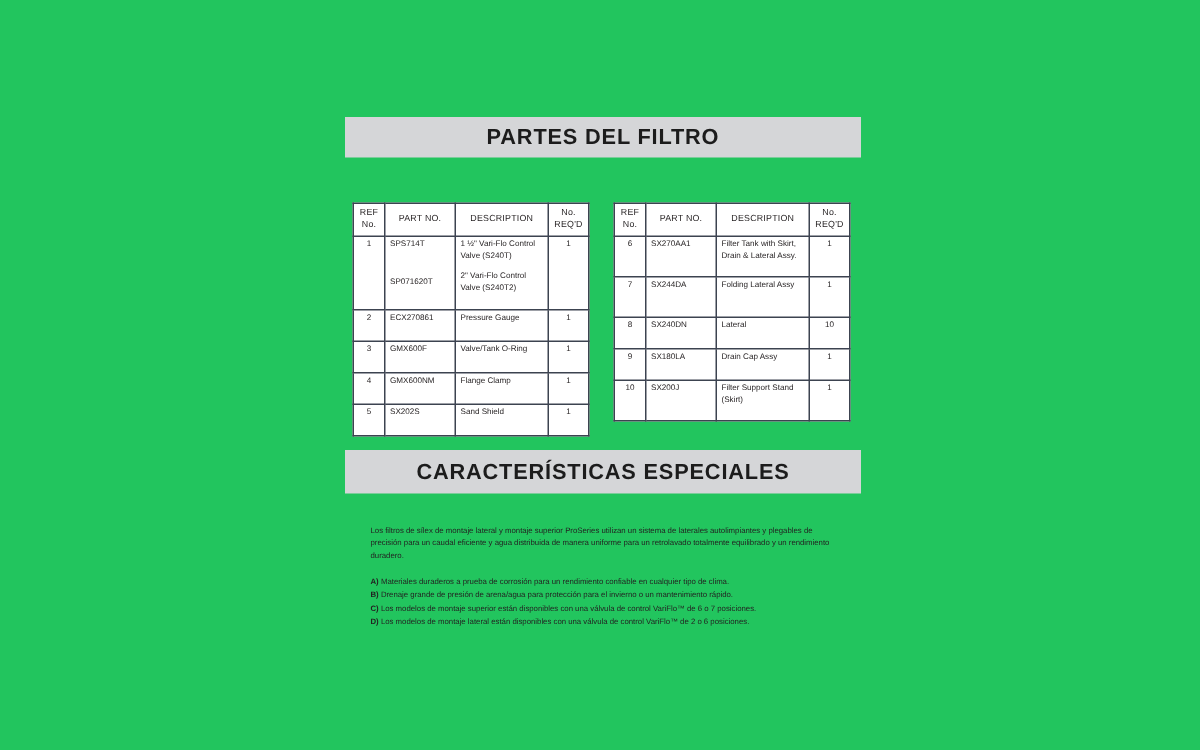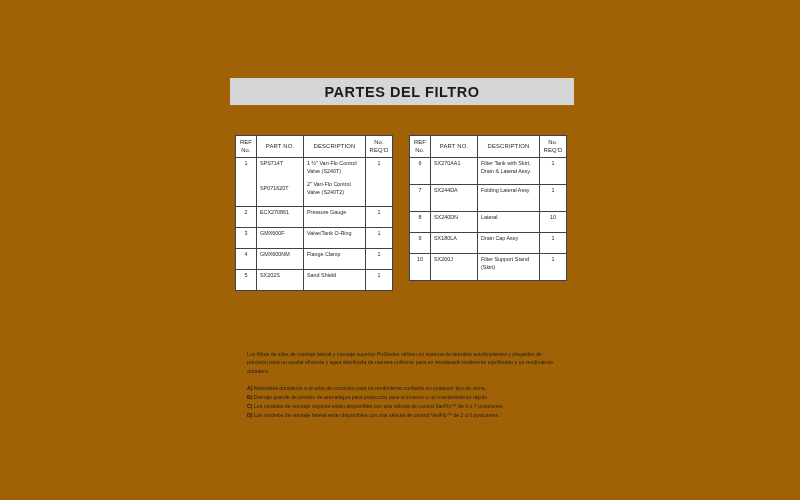--- a/index.html
+++ b/index.html
@@ -14,21 +14,21 @@
     overflow: hidden;
     font-family: "Liberation Sans", sans-serif;
     color: #231f20;
     -webkit-font-smoothing: antialiased;
   }
 
   .page {
     position: relative;
     width: 800px;
     height: 500px;
-    background: #a16207;
+    background: #22c55e;
   }
 
   
   .banner {
     position: absolute;
     background: #d5d6d8;
     display: flex;
     align-items: center;
     justify-content: center;
   }
@@ -238,20 +238,23 @@
       </tr>
       <tr class="row-mid">
         <td class="c-ref">10</td>
         <td class="c-part">SX200J</td>
         <td class="c-desc">Filter Support Stand (Skirt)</td>
         <td class="c-qty">1</td>
       </tr>
     </tbody>
   </table>
 
+  <div class="banner" id="banner-caracteristicas">
+    <span class="banner-title">CARACTERÍSTICAS ESPECIALES</span>
+  </div>
 
   <div class="features">
     <p class="intro">Los filtros de sílex de montaje lateral y montaje superior ProSeries utilizan un sistema de laterales autolimpiantes y plegables de precisión para un caudal eficiente y agua distribuida de manera uniforme para un retrolavado totalmente equilibrado y un rendimiento duradero.</p>
 
     <p class="feature-item">
       <b>A)</b>
       <span>Materiales duraderos a prueba de corrosión para un rendimiento confiable en cualquier tipo de clima.</span>
     </p>
     <p class="feature-item">
       <b>B)</b>

